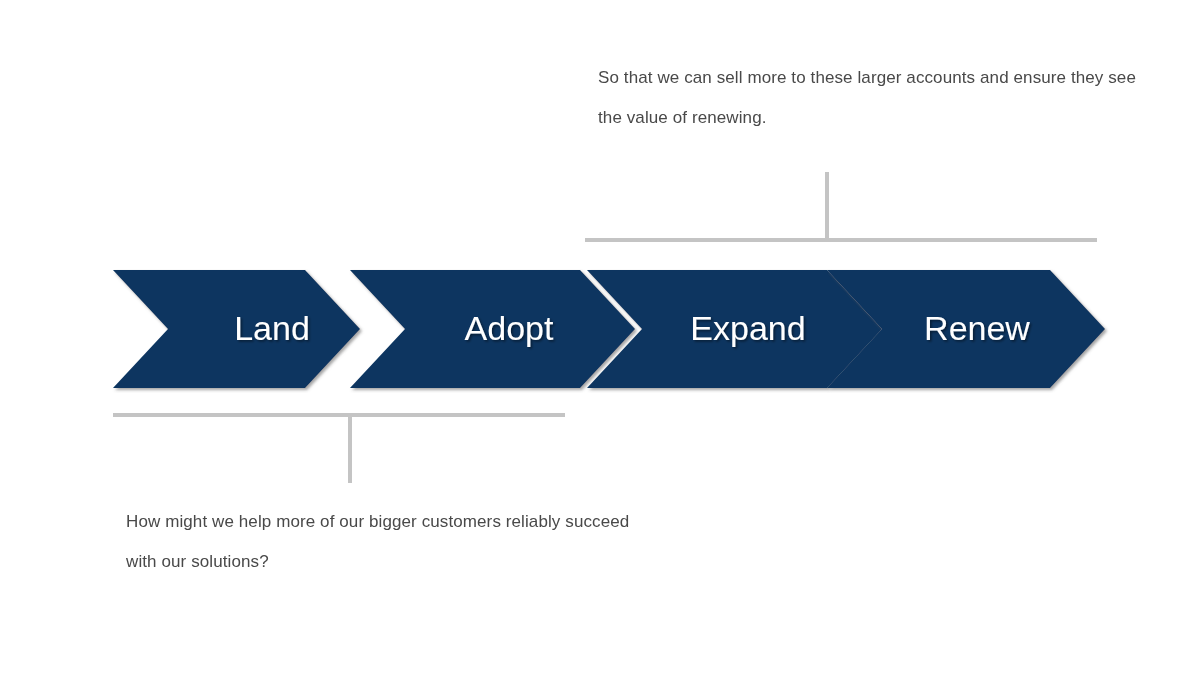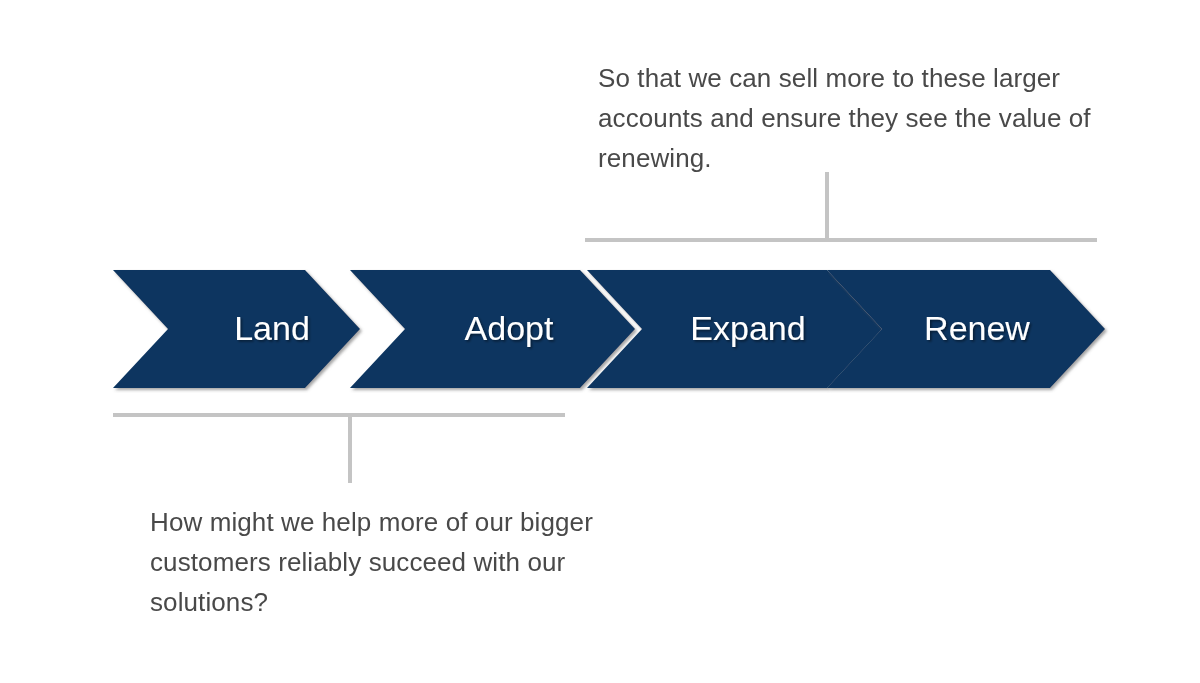--- a/index.html
+++ b/index.html
@@ -22,35 +22,34 @@
     top: 0;
     width: 1200px;
     height: 683px;
     background: #ffffff;
   }
 
   
   .callout {
     position: absolute;
     color: #494949;
-    font-size: 26px;
+    font-size: 17px;
     line-height: 40px;
     letter-spacing: 0.1px;
     white-space: pre-wrap;
   }
   #callout-top {
     left: 598px;
     top: 58px;
     width: 545px;
   }
   #callout-bottom {
     left: 126px;
     top: 502px;
     width: 520px;
-    margin-left: 24px;
   }
 
   
   .leader-h {
     position: absolute;
     height: 4px;
     background: #c4c4c4;
   }
   .leader-v {
     position: absolute;

